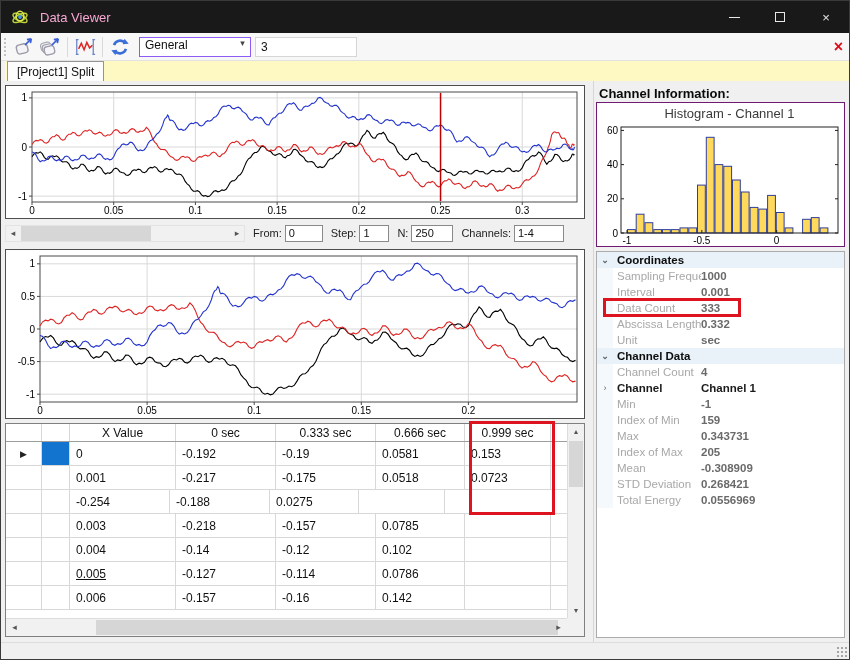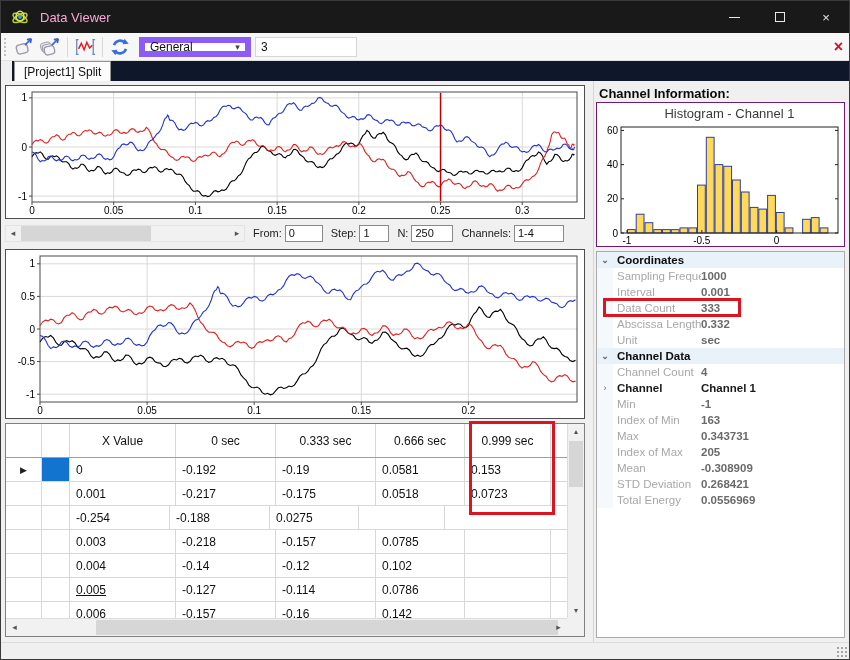--- a/index.html
+++ b/index.html
@@ -13,28 +13,28 @@
   .title { color:#f9a8d4; font-size:13px; margin-left:9px; flex:1; }
   .winbtn { width:46px; height:32px; color:#e8e8e8; font-size:13px; display:flex; align-items:center; justify-content:center; }
   .winbtn .mini { display:block; width:11px; height:1px; background:#e8e8e8; }
   .winbtn .maxi { display:block; width:10px; height:10px; border:1px solid #e8e8e8; }
 
   
   .toolbar { position:absolute; top:32px; left:0; right:0; height:28px; background:#f7f7f7; border-bottom:1px solid #e2e2e2; display:flex; align-items:center; }
   .grip { height:18px; border-left:2px dotted #c2c2c2; margin:0 5px 0 3px; }
   .tbtn { width:26px; height:24px; display:flex; align-items:center; justify-content:center; }
   .tsep { width:1px; height:20px; background:#d9d9d9; margin:0 4px; }
-  .combo { width:112px; height:20px; background:#fff; border:6px solid #8b5cf6; margin-left:6px; display:flex; align-items:center; font-size:12px; color:#111; }
+  .combo { width:112px; height:20px; background:#fff; border:1px solid #8b5cf6; margin-left:6px; display:flex; align-items:flex-start; font-size:12px; color:#111; }
   .combo .ctext { flex:1; padding-left:5px; }
   .combo .carrow { width:15px; text-align:center; color:#444; font-size:9px; }
   .countbox { width:102px; height:20px; background:#fff; border:1px solid #d6d6d6; margin-left:4px; font-size:12px; padding-left:5px; color:#111; font-family:"Liberation Sans",sans-serif; }
   .redx { margin-left:auto; margin-right:6px; color:#e00b18; font-size:16px; font-weight:bold; line-height:14px; }
 
   
-  .tabrow { position:absolute; top:60px; left:11px; right:0; height:20px; background:#0f172a;padding-left:33px; }
+  .tabrow { position:absolute; top:60px; left:4px; right:0; height:20px; background:#fef9c3;padding-left:33px; }
   .tab { position:absolute; left:2px; top:0; height:20px; padding:0 9px; background:#fcfcfc; border:1px solid #949494; border-bottom:none; font-size:12px; color:#111; display:flex; align-items:center; }
 
   
   .content { position:absolute; top:80px; left:0; right:0; bottom:17px; background:#f0f0f0; }
 
   .chart { position:absolute; background:#fff; border:1px solid #4d4d4d; }
   #c1 { left:4px; top:4px;   width:580px; height:134px; }
   #c2 { left:4px; top:168px; width:580px; height:170px; }
 
   
@@ -42,21 +42,21 @@
   .hscroll { width:240px; height:17px; background:#f1f1f1; border:1px solid #e3e3e3; position:relative; }
   .hscroll .arrow { position:absolute; top:0; width:14px; height:15px; color:#555; font-size:9px; text-align:center; line-height:15px; }
   .hscroll .thumb { position:absolute; top:0; height:15px; background:#d6d6d6; }
   .lbl { margin-left:8px; }
   .fld { height:17px; background:#fff; border:1px solid #8a8a8a; font-size:11px; padding-left:3px; margin-left:3px; font-family:"Liberation Sans",sans-serif; color:#111; }
 
   
   .tablebox { position:absolute; left:4px; top:342px; width:580px; height:214px; background:#fff; border:1px solid #7f7f7f; }
   .tgrid { position:absolute; left:0; top:0; right:17px; bottom:18px; overflow:hidden; }
   .trow { display:flex; height:24px; border-bottom:1px solid #d8d8d8; }
-  .trow.header { height:34px; border-bottom:1px solid #9e9e9e; background:#fff; }
+  .trow.header { height:18px; border-bottom:1px solid #9e9e9e; background:#fff; }
   .tcell { border-right:1px solid #d8d8d8; font-size:12px; color:#111; display:flex; align-items:center; padding-left:6px; overflow:hidden; }
   .trow.header .tcell { justify-content:center; padding-left:0; }
   .tcell.mark { justify-content:center; padding-left:0; color:#222; font-size:9px; }
   .tcell.selcell { background:#1374cf; }
   .vscroll { position:absolute; top:0; right:0; width:17px; bottom:18px; background:#f1f1f1; border-left:1px solid #dcdcdc; }
   .vscroll .arrow { position:absolute; left:0; width:16px; height:15px; text-align:center; color:#555; font-size:8px; line-height:15px; }
   .vscroll .thumb { position:absolute; left:1px; width:14px; background:#d6d6d6; }
   .tbl-hscroll { position:absolute; left:0; right:17px; bottom:0; height:18px; background:#f1f1f1; border-top:1px solid #dcdcdc; }
   .tbl-hscroll .arrow { position:absolute; top:1px; width:15px; height:15px; text-align:center; color:#555; font-size:9px; line-height:15px; }
   .tbl-hscroll .thumb { position:absolute; top:1px; height:15px; background:#d6d6d6; }
@@ -433,21 +433,21 @@
               <span class="pvalue">Channel 1</span>
             </div>
             <div class="prow ">
               <span class="gut"></span>
               <span class="plabel">Min</span>
               <span class="pvalue">-1</span>
             </div>
             <div class="prow ">
               <span class="gut"></span>
               <span class="plabel">Index of Min</span>
-              <span class="pvalue">163</span>
+              <span class="pvalue">159</span>
             </div>
             <div class="prow ">
               <span class="gut"></span>
               <span class="plabel">Max</span>
               <span class="pvalue">0.343731</span>
             </div>
             <div class="prow ">
               <span class="gut"></span>
               <span class="plabel">Index of Max</span>
               <span class="pvalue">205</span>

